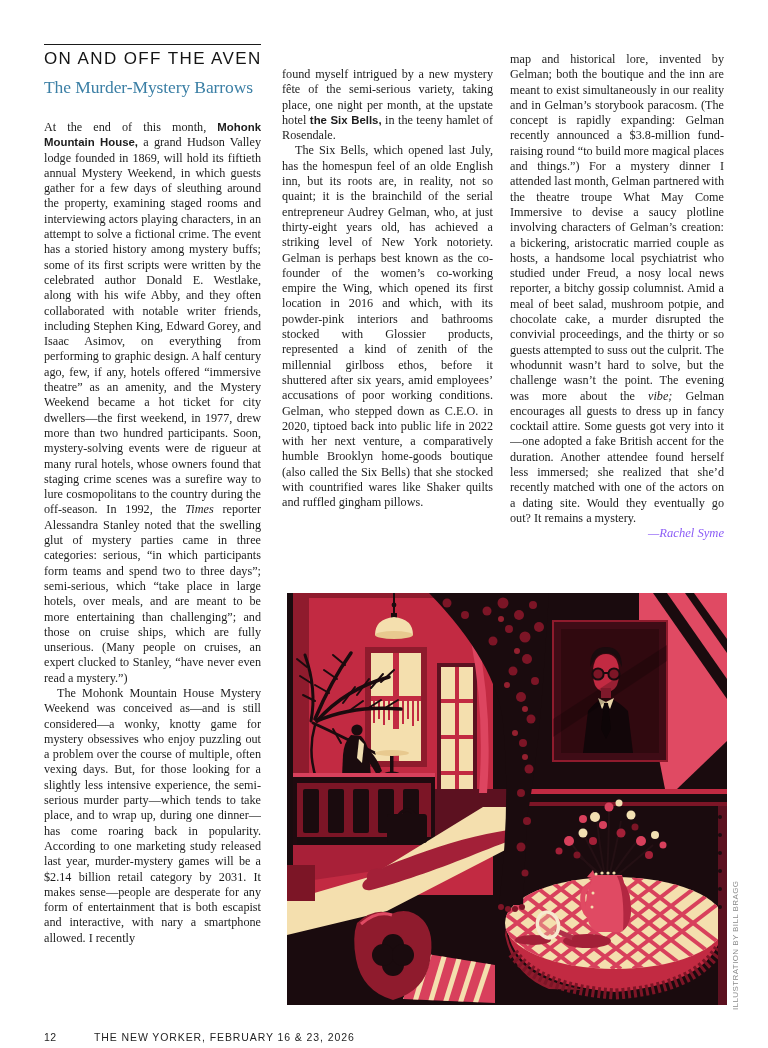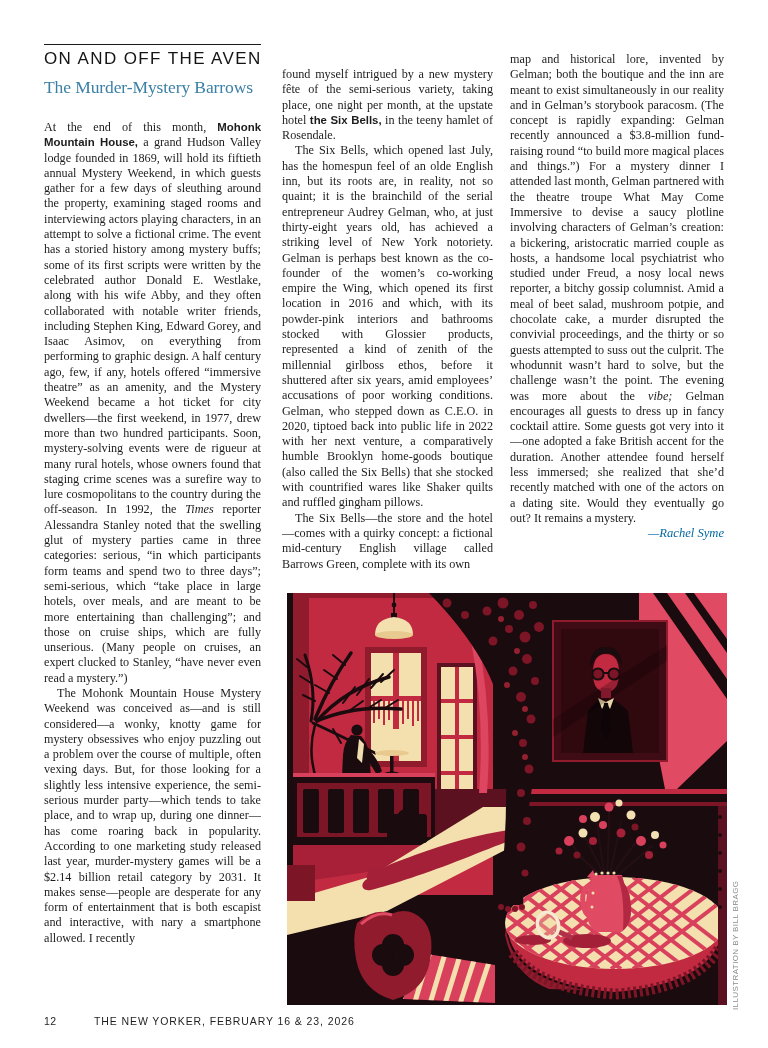--- a/index.html
+++ b/index.html
@@ -26,53 +26,52 @@
   }
   p.body.first{margin-top:22px;}
   p.body.flowstart{margin-top:16px;}
   p.body.indent{text-indent:13px;}
   .venue-bold{
     font-family:"Liberation Sans", sans-serif;font-weight:700;font-size:11.4px;
   }
   .ital{font-style:italic;}
   .byline{
     font-size:12.6px;line-height:15.3px;text-align:right;font-style:italic;
-    margin:0;color:#0369a1;
+    margin:0;color:#8b5cf6;
   }
   .illustration{position:absolute;left:287px;top:593px;width:440px;height:412px;}
   .credit{
     position:absolute;left:731px;top:878px;height:132px;width:13px;
     writing-mode:vertical-rl;transform:rotate(180deg);
     font-family:"Liberation Sans", sans-serif;font-size:8px;letter-spacing:0.4px;
     color:#8b8b8b;white-space:nowrap;
   }
   .footer{
     position:absolute;left:44px;top:1015px;width:690px;
     font-family:"Liberation Sans", sans-serif;font-size:10.5px;letter-spacing:0.9px;
     color:#1f1f1f;white-space:nowrap;
   }
-  .footer .pagenum{display:inline-block;width:50px;letter-spacing:0.5px;}
+  .footer .pagenum{display:inline-block;width:50px;letter-spacing:0.5px;margin-top:16px;}
 </style>
 </head>
 <body>
 
 <div>
 
   <div class="col col1">
     <div class="rubric-rule"></div>
     <div class="rubric">ON AND OFF THE AVENUE</div>
     <h1 class="title" style="color: rgb(59, 127, 165);">The Murder-Mystery Barrows</h1>
     <p class="body first"><span>At the end of this month, </span><span class="venue-bold">Mohonk Mountain House,</span><span> a grand Hudson Valley lodge founded in 1869, will hold its fiftieth annual Mystery Weekend, in which guests gather for a few days of sleuthing around the property, examining staged rooms and interviewing actors playing characters, in an attempt to solve a fictional crime. The event has a storied history among mystery buffs; some of its first scripts were written by the celebrated author Donald E. Westlake, along with his wife Abby, and they often collaborated with notable writer friends, including Stephen King, Edward Gorey, and Isaac Asimov, on everything from performing to graphic design. A half century ago, few, if any, hotels offered “immersive theatre” as an amenity, and the Mystery Weekend became a hot ticket for city dwellers—the first weekend, in 1977, drew more than two hundred participants. Soon, mystery-solving events were de rigueur at many rural hotels, whose owners found that staging crime scenes was a surefire way to lure cosmopolitans to the country during the off-season. In 1992, the </span><span class="ital">Times</span><span> reporter Alessandra Stanley noted that the swelling glut of mystery parties came in three categories: serious, “in which participants form teams and spend two to three days”; semi-serious, which “take place in large hotels, over meals, and are meant to be more entertaining than challenging”; and those on cruise ships, which are fully unserious. (Many people on cruises, an expert clucked to Stanley, “have never even read a mystery.”)</span></p>
     <p class="body indent">The Mohonk Mountain House Mystery Weekend was conceived as—and is still considered—a wonky, knotty game for mystery obsessives who enjoy puzzling out a problem over the course of multiple, often vexing days. But, for those looking for a slightly less intensive experience, the semi-serious murder party—which tends to take place, and to wrap up, during one dinner—has come roaring back in popularity. According to one marketing study released last year, murder-mystery games will be a $2.14 billion retail category by 2031. It makes sense—people are desperate for any form of entertainment that is both escapist and interactive, with nary a smartphone allowed. I recently</p>
   </div>
 
   <div class="col col2">
     <p class="body flowstart"><span>found myself intrigued by a new mystery fête of the semi-serious variety, taking place, one night per month, at the upstate hotel </span><span class="venue-bold">the Six Bells,</span><span> in the teeny hamlet of Rosendale.</span></p>
     <p class="body indent">The Six Bells, which opened last July, has the homespun feel of an olde English inn, but its roots are, in reality, not so quaint; it is the brainchild of the serial entrepreneur Audrey Gelman, who, at just thirty-eight years old, has achieved a striking level of New York notoriety. Gelman is perhaps best known as the co-founder of the women’s co-working empire the Wing, which opened its first location in 2016 and which, with its powder-pink interiors and bathrooms stocked with Glossier products, represented a kind of zenith of the millennial girlboss ethos, before it shuttered after six years, amid employees’ accusations of poor working conditions. Gelman, who stepped down as C.E.O. in 2020, tiptoed back into public life in 2022 with her next venture, a comparatively humble Brooklyn home-goods boutique (also called the Six Bells) that she stocked with countrified wares like Shaker quilts and ruffled gingham pillows.</p>
-    <p class="body indent">The Six Bells—the store and the hotel—comes with a quirky concept: a fictional mid-century English village called Barrows Green, complete with its own</p>
   </div>
 
   <div class="col col3">
     <p class="body flowstart"><span>map and historical lore, invented by Gelman; both the boutique and the inn are meant to exist simultaneously in our reality and in Gelman’s storybook paracosm. (The concept is rapidly expanding: Gelman recently announced a $3.8-million fund-raising round “to build more magical places and things.”) For a mystery dinner I attended last month, Gelman partnered with the theatre troupe What May Come Immersive to devise a saucy plotline involving characters of Gelman’s creation: a bickering, aristocratic married couple as hosts, a handsome local psychiatrist who studied under Freud, a nosy local news reporter, a bitchy gossip columnist. Amid a meal of beet salad, mushroom potpie, and chocolate cake, a murder disrupted the convivial proceedings, and the thirty or so guests attempted to suss out the culprit. The whodunnit wasn’t hard to solve, but the challenge wasn’t the point. The evening was more about the </span><span class="ital">vibe;</span><span> Gelman encourages all guests to dress up in fancy cocktail attire. Some guests got very into it—one adopted a fake British accent for the duration. Another attendee found herself less immersed; she realized that she’d recently matched with one of the actors on a dating site. Would they eventually go out? It remains a mystery.</span></p>
     <p class="byline">—Rachel Syme</p>
   </div>
 
   <div class="illustration">
     <svg viewBox="0 0 440 412" width="440" height="412" xmlns="http://www.w3.org/2000/svg">
 

